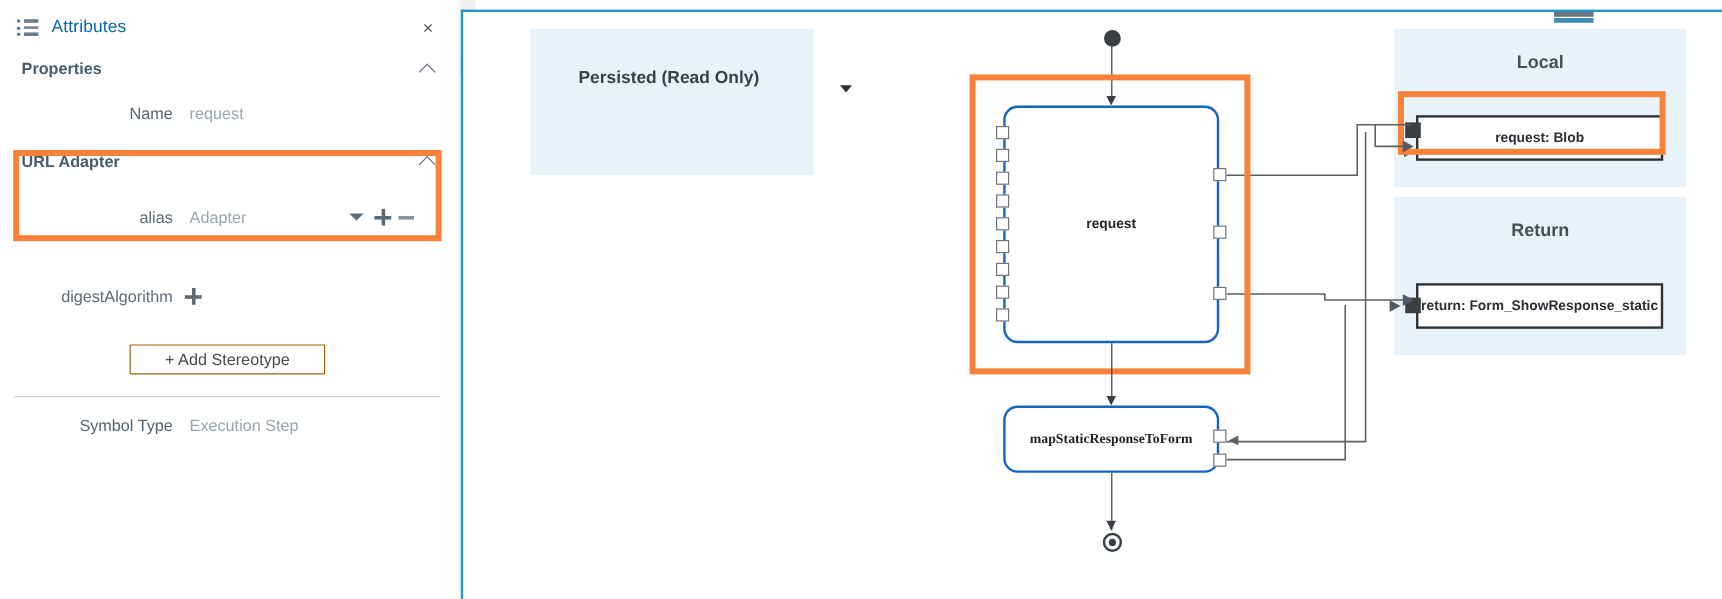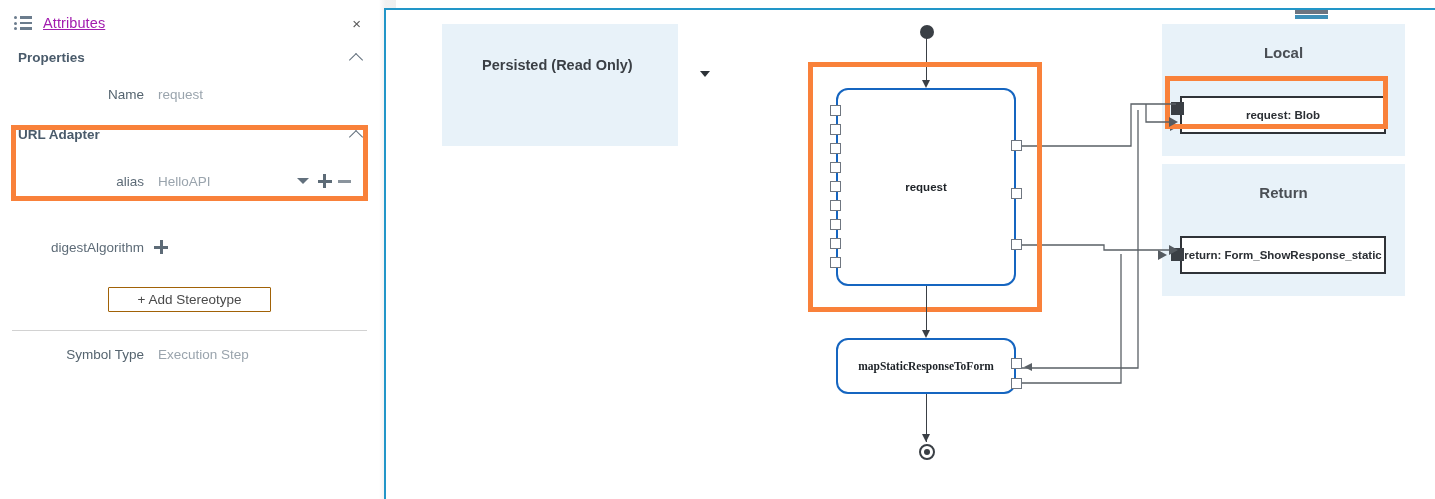--- a/index.html
+++ b/index.html
@@ -31,21 +31,21 @@
   .list-icon{
     width:18px;height:14px;position:relative;display:inline-block;
   }
   .list-icon i{position:absolute;background:#6b7c8d;display:block;}
   .list-icon i.d{width:3px;height:3px;left:0;border-radius:50%;}
   .list-icon i.l{height:2.6px;left:6px;right:0;}
   .list-icon i.d1{top:0.4px}   .list-icon i.l1{top:0.4px}
   .list-icon i.d2{top:5.7px}   .list-icon i.l2{top:5.7px}
   .list-icon i.d3{top:11px}    .list-icon i.l3{top:11px}
   .lp-title{
-    font-size:14.5px;color:#a21caf;letter-spacing:.1px;text-decoration:underline;
+    font-size:14.5px;color:#0369a1;letter-spacing:.1px;
   }
   .lp-close{
     margin-left:auto;font-size:15px;color:#5a5a5a;line-height:1;
     cursor:pointer;padding:2px 4px;
   }
 
   .section-head{
     position:absolute;left:0;width:379px;height:30px;
     display:flex;align-items:center;box-sizing:border-box;
     padding:0 16px 0 18px;
@@ -276,21 +276,21 @@
       <span class="val">request</span>
     </div>
 
     <div class="section-head" style="top:119px;gap:40px;">
       <span class="sh-label">URL Adapter</span>
       <span class="chev"></span>
     </div>
 
     <div class="row" style="top:168px;">
       <span class="lbl thin">alias</span>
-      <span class="val">HelloAPI</span>
+      <span class="val">Adapter</span>
       <span class="caret-down" style="margin-left:86px;"></span>
       <span class="plus-glyph"></span>
       <span class="minus-glyph"></span>
     </div>
 
     <div class="orange-box" id="url-adapter-highlight"></div>
 
 
     <div class="row" style="top:234px;">
       <span class="lbl thin">digestAlgorithm</span>

